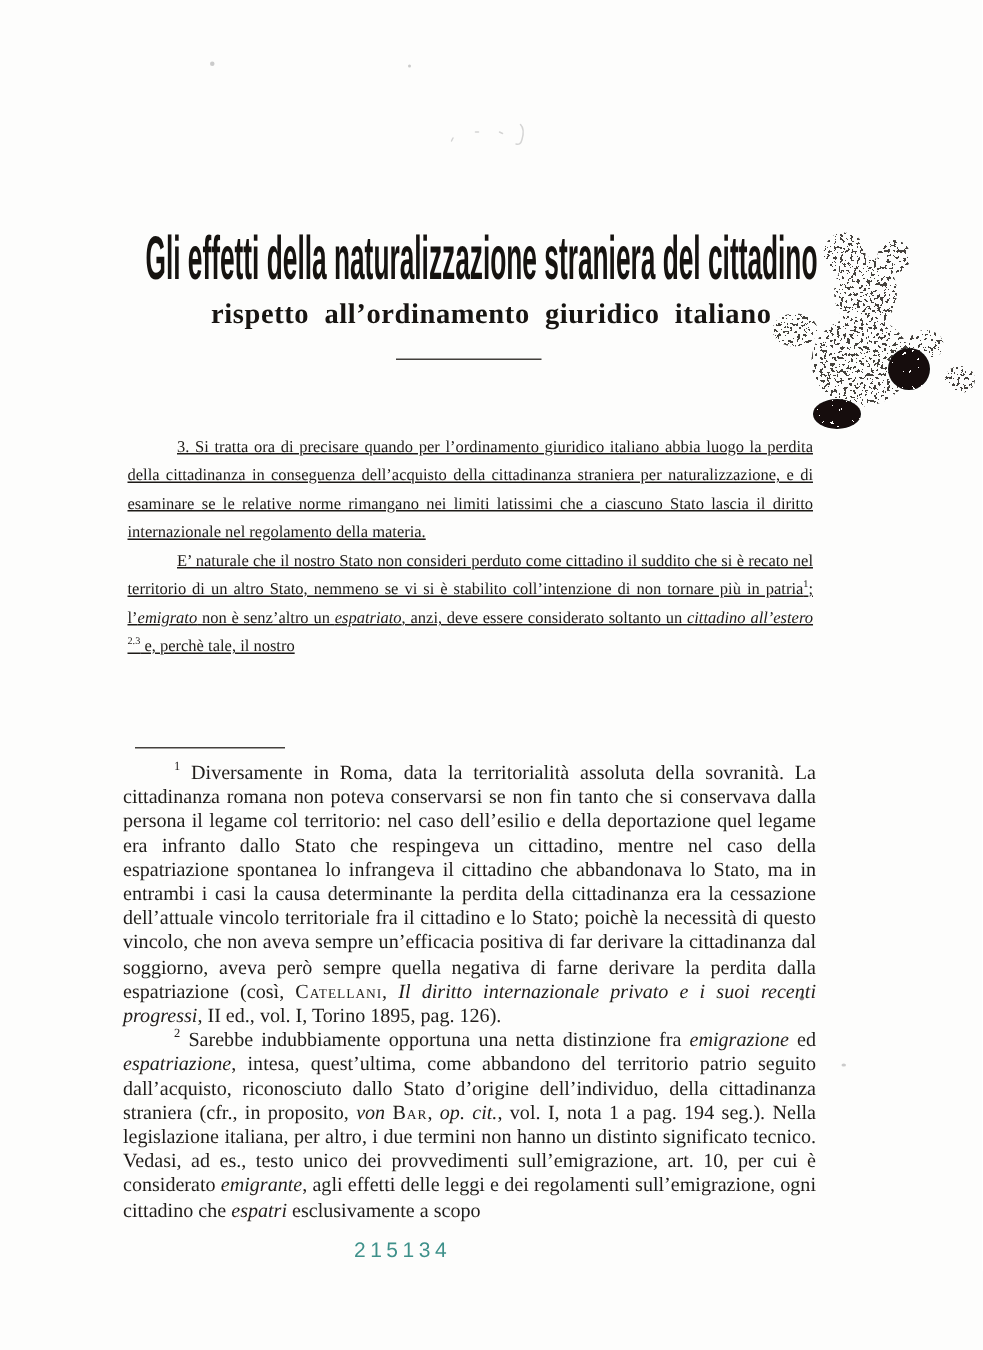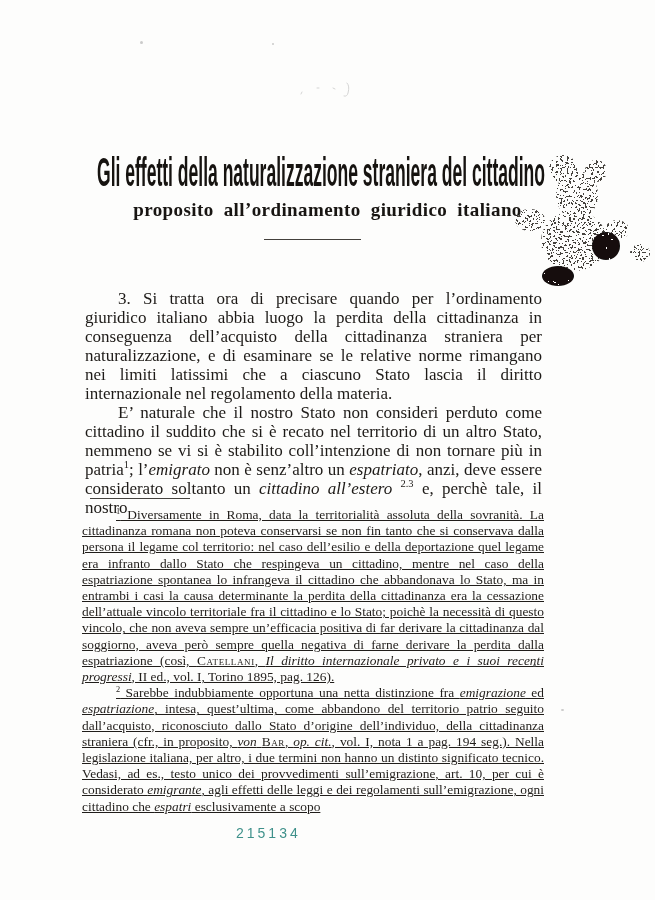--- a/index.html
+++ b/index.html
@@ -23,40 +23,41 @@
     word-spacing:5px;
     color:#181512;
   }
   .title-divider{
     position:absolute;left:264px;top:239px;width:97px;height:0;
     border-top:1.5px solid #43403c;
   }
   
   .main-text{
     position:absolute;left:85px;top:289px;width:457px;
-    font-size:17px;
+    font-size:11px;
     line-height:19px;
     text-align:justify;
     color:#1d1a17;
+    text-decoration:underline;
   }
   .main-text p{margin:0;}
   .main-text p.indented{text-indent:33px;}
   
   .footnote-rule{
     position:absolute;left:90px;top:498px;width:100px;height:0;
     border-top:1.5px solid #45423e;
   }
   .footnotes{
     position:absolute;left:82px;top:507px;width:462px;
     font-size:13.4px;
     line-height:16.2px;
     text-align:justify;
     color:#201d1a;
   }
-  .footnotes p{margin:0;text-indent:34px;text-decoration:underline;}
+  .footnotes p{margin:0;text-indent:34px;}
   
   .run-i{font-style:italic;}
   .run-sc{font-variant:small-caps;letter-spacing:0.6px;}
   .run-sup{vertical-align:super;font-size:0.62em;line-height:0;}
   
   .stamp-number{
     position:absolute;left:236px;top:825px;
     font-family:"Liberation Sans", sans-serif;
     font-size:14px;
     letter-spacing:3px;
@@ -76,21 +77,21 @@
 </style>
 </head>
 <body>
 
 <div class="scan">
 
   <svg class="title-svg" viewBox="0 0 655 56" width="655" height="56">
     <text x="97" y="46" textLength="448" lengthAdjust="spacingAndGlyphs" font-family="Liberation Sans, sans-serif" font-weight="bold" font-size="41" fill="#161310">Gli effetti della naturalizzazione straniera del cittadino</text>
   </svg>
 
-  <div class="subtitle">proposito all’ordinamento giuridico italiano</div>
+  <div class="subtitle">rispetto all’ordinamento giuridico italiano</div>
 
   <div class="title-divider"></div>
 
   <div class="main-text">
     <p class="indented"><span>3. Si tratta ora di precisare quando per l’ordinamento giuridico italiano abbia luogo la perdita della cittadinanza in conseguenza dell’acquisto della cittadinanza straniera per naturalizzazione, e di esaminare se le relative norme rimangano nei limiti latissimi che a ciascuno Stato lascia il diritto internazionale nel regolamento della materia.</span></p>
     <p class="indented"><span>E’ naturale che il nostro Stato non consideri perduto come cittadino il suddito che si è recato nel territorio di un altro Stato, nemmeno se vi si è stabilito coll’intenzione di non tornare più in patria</span><span class="run-sup">1</span><span>; l’</span><span class="run-i">emigrato</span><span> non è senz’altro un </span><span class="run-i">espatriato</span><span>, anzi, deve essere considerato soltanto un </span><span class="run-i">cittadino all’estero</span><span> </span><span class="run-sup">2.3</span><span> e, perchè tale, il nostro</span></p>
   </div>
 
   <div class="footnote-rule"></div>
 

